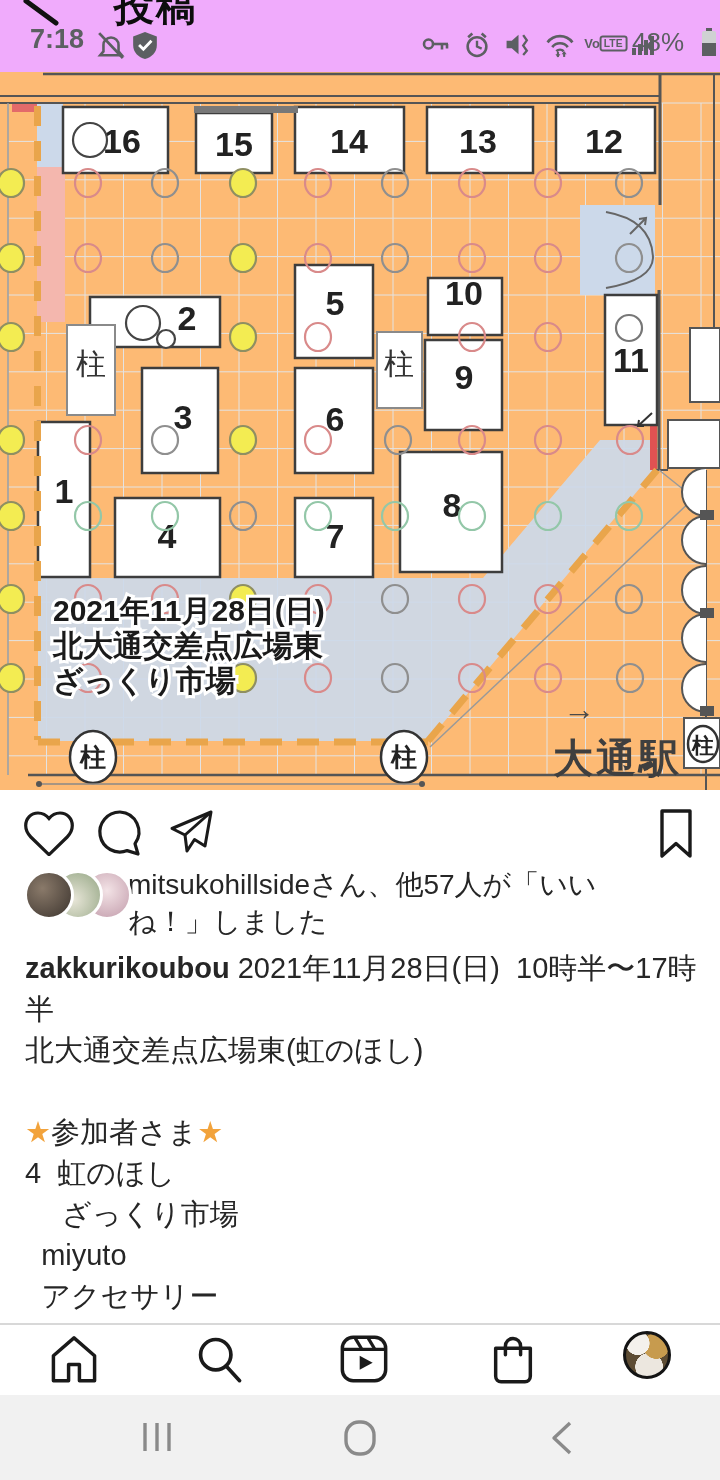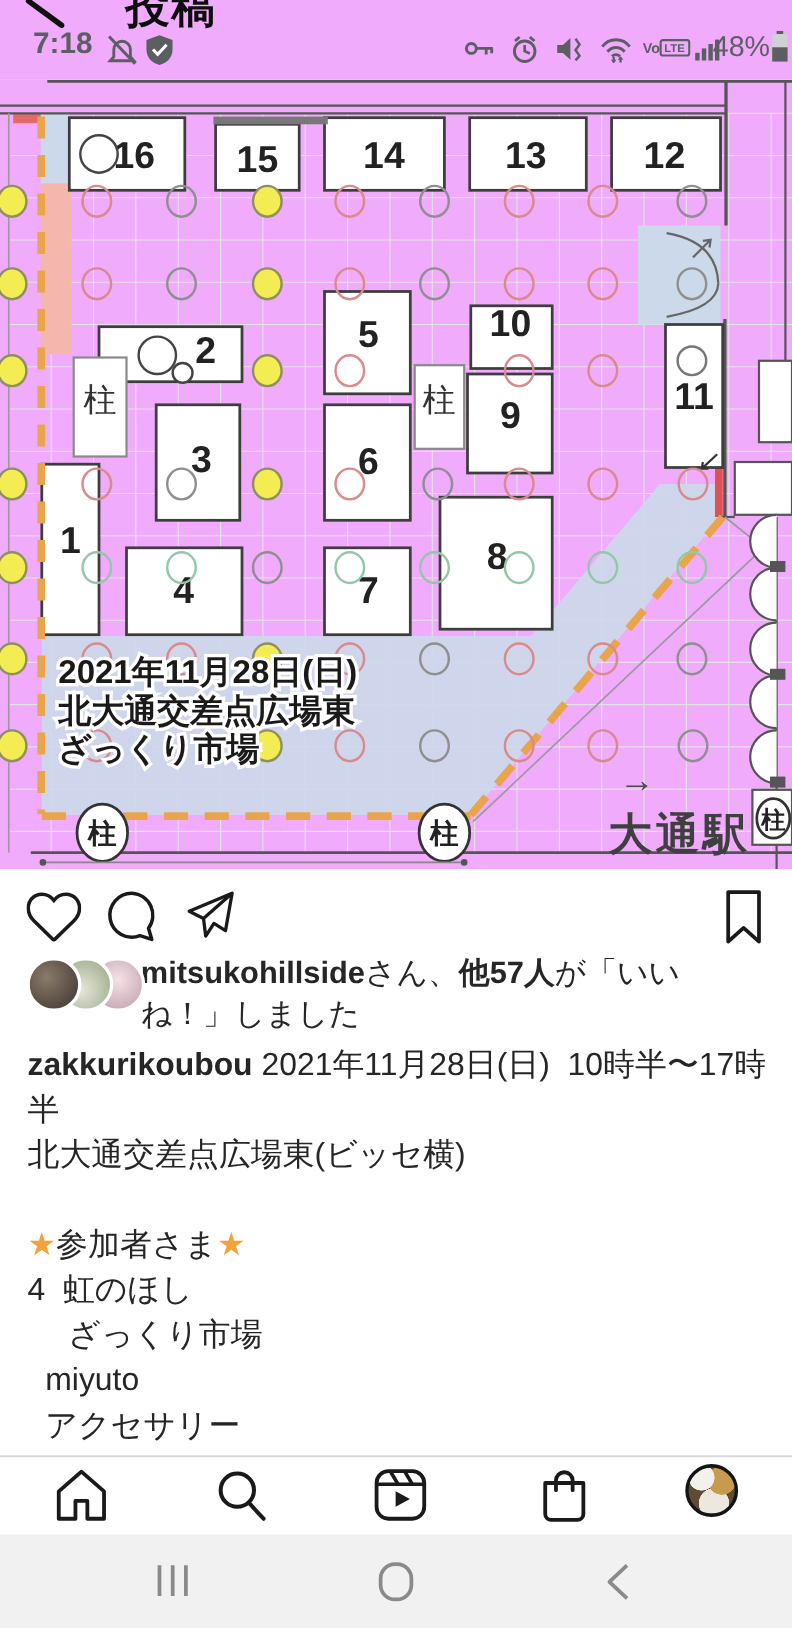--- a/index.html
+++ b/index.html
@@ -4,28 +4,28 @@
 <style>
   html,body{margin:0;padding:0;}
   body{width:720px;height:1480px;background:#fff;font-family:"Liberation Sans","DejaVu Sans",sans-serif;overflow:hidden;position:relative;}
   .abs{position:absolute;}
   
   #topbar{position:absolute;left:0;top:0;width:720px;height:72px;background:#f0abfc;z-index:5;}
   #page-title{position:absolute;left:114px;top:-21px;font-size:40px;font-weight:800;color:#0d0d0d;letter-spacing:2px;}
   #time{position:absolute;left:30px;top:24px;font-size:27px;color:#5c5f62;font-weight:bold;}
   .sicon{position:absolute;top:31px;}
   
-  #map-wrap{position:absolute;left:0;top:72px;width:720px;height:718px;background:#f0abfc;}
+  #map-wrap{position:absolute;left:0;top:72px;width:720px;height:718px;background:#fdba74;}
   
   #actions{position:absolute;left:0;top:800px;width:720px;height:62px;background:#fff;}
   
   #likes{position:absolute;left:0;top:866px;width:720px;height:82px;}
   .lav{position:absolute;width:44px;height:44px;border-radius:50%;border:3px solid #fff;top:4px;}
   #likes-text{position:absolute;left:128px;top:0;width:515px;font-size:28px;line-height:37px;color:#262626;}
-  #likes-text .b{font-weight:700;}
+  #likes-text .b{font-weight:400;}
   
   #caption{position:absolute;left:25px;top:948px;width:680px;height:375px;overflow:hidden;font-size:29px;line-height:41px;color:#262626;}
   #caption .b{font-weight:700;}
   #caption .star{color:#f2a33c;}
   .cap-line{min-height:41px;white-space:pre-wrap;}
   #divider{position:absolute;left:0;top:1323px;width:720px;height:2px;background:#d8d8d8;}
   
   #bottomnav{position:absolute;left:0;top:1325px;width:720px;height:70px;background:#fff;}
   .nav-slot{position:absolute;top:8px;}
   #nav-avatar{position:absolute;left:623px;top:6px;width:48px;height:48px;border-radius:50%;border:3px solid #141414;box-sizing:border-box;
@@ -83,21 +83,21 @@
     <text x="0" y="16" font-size="12" font-weight="800" fill="#5c5f62">Vo</text>
     <rect x="15" y="5" width="24" height="13" rx="2" fill="none" stroke="#5c5f62" stroke-width="1.8"></rect>
     <text x="18" y="15" font-size="9.5" font-weight="800" fill="#5c5f62">LTE</text>
   </svg>
   <svg class="sicon" style="left:630px;" width="28" height="26" viewBox="0 0 26 26">
     <rect x="1" y="17" width="4" height="7" fill="#5c5f62"></rect>
     <rect x="7" y="13" width="4" height="11" fill="#5c5f62"></rect>
     <rect x="13" y="9" width="4" height="15" fill="#5c5f62"></rect>
     <rect x="19" y="5" width="4" height="19" fill="#5c5f62"></rect>
   </svg>
-  <div class="abs" style="left:648px;top:27px;font-size:26px;color:#5c5f62;">48%</div>
+  <div class="abs" style="left:632px;top:27px;font-size:26px;color:#5c5f62;">48%</div>
   <svg class="sicon" style="left:700px;top:28px;" width="18" height="30" viewBox="0 0 18 30">
     <rect x="6" y="0" width="6" height="3" fill="#5c5f62"></rect>
     <rect x="2" y="3" width="14" height="25" rx="2" fill="#cfd1d3"></rect>
     <rect x="2" y="15" width="14" height="13" fill="#5c5f62"></rect>
   </svg>
 </div>
 
 <div id="map-wrap">
 <svg id="map-svg" width="720" height="718" viewBox="0 0 720 718">
   <g id="g-grid">
@@ -353,21 +353,21 @@
 
 <div id="likes">
   <div class="lav" style="left:24px;z-index:3;background:radial-gradient(circle at 35% 35%,#8a7a6a,#3c342e);"></div>
   <div class="lav" style="left:53px;z-index:2;background:radial-gradient(circle at 40% 60%,#e8e6d8,#93a583);"></div>
   <div class="lav" style="left:82px;z-index:1;background:radial-gradient(circle at 50% 40%,#f3e3e6,#c29cab);"></div>
   <div id="likes-text"><span class="b">mitsukohillside</span><span class="">さん、</span><span class="b">他57人</span><span class="">が「いいね！」しました</span></div>
 </div>
 
 <div id="caption">
     <div class="cap-line"><span class="b">zakkurikoubou</span><span class=""> 2021年11月28日(日)  10時半〜17時半</span></div>
-    <div class="cap-line"><span class="">北大通交差点広場東(ビッセ横)</span></div>
+    <div class="cap-line"><span class="">北大通交差点広場東(虹のほし)</span></div>
     <div class="cap-line"><span class=""></span></div>
     <div class="cap-line"><span class="star">★</span><span class="">参加者さま</span><span class="star">★</span></div>
     <div class="cap-line"><span class="">4  虹のほし</span></div>
     <div class="cap-line"><span class="">　 ざっくり市場</span></div>
     <div class="cap-line"><span class="">  miyuto</span></div>
     <div class="cap-line"><span class="">  アクセサリー</span></div>
   </div>
 <div id="divider"></div>
 
 <div id="bottomnav">

